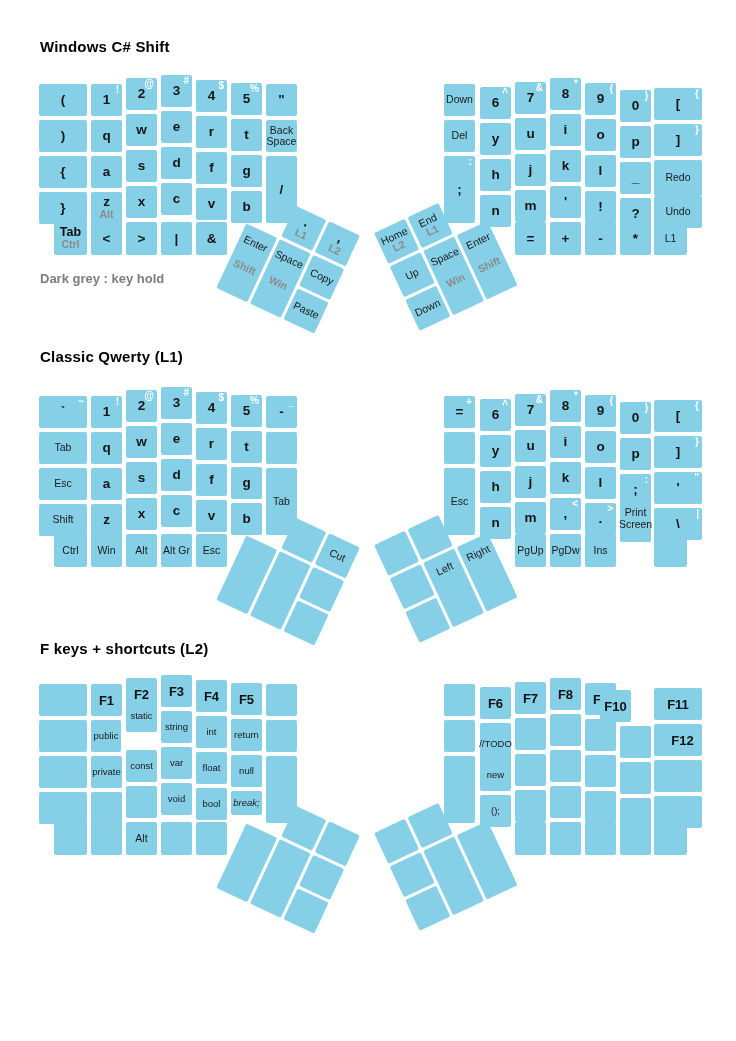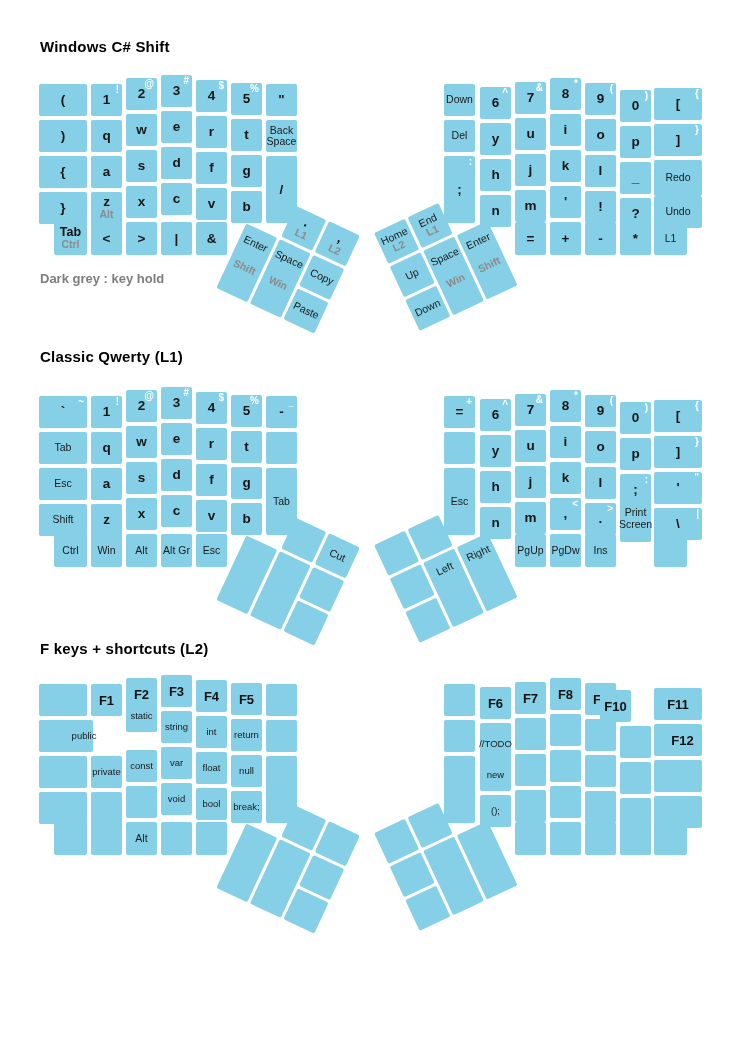--- a/index.html
+++ b/index.html
@@ -515,21 +515,21 @@
           <span class="main word">Right</span>
         </div>
       </div>
       <div class="key" style="left: 39px; top: 684px; width: 48px; height: 32px;"></div>
       <div class="key" style="left: 39px; top: 720px; width: 48px; height: 32px;"></div>
       <div class="key" style="left: 39px; top: 756px; width: 48px; height: 32px;"></div>
       <div class="key" style="left: 39px; top: 792px; width: 48px; height: 32px;"></div>
       <div class="key" style="left: 91px; top: 684px; width: 31px; height: 32px;">
         <span class="main fn">F1</span>
       </div>
-      <div class="key" style="left: 75px; top: 720px; width: 18px; height: 32px;">
+      <div class="key" style="left: 91px; top: 720px; width: 30px; height: 32px;">
         <span class="main kw">public</span>
       </div>
       <div class="key" style="left: 91px; top: 756px; width: 31px; height: 32px;">
         <span class="main kw">private</span>
       </div>
       <div class="key" style="left: 91px; top: 792px; width: 31px; height: 32px;"></div>
       <div class="key" style="left: 126px; top: 678px; width: 31px; height: 32px;">
         <span class="main fn">F2</span>
       </div>
       <div class="key" style="left: 126px; top: 700px; width: 31px; height: 32px;">
@@ -565,21 +565,21 @@
       </div>
       <div class="key" style="left: 231px; top: 683px; width: 31px; height: 32px;">
         <span class="main fn">F5</span>
       </div>
       <div class="key" style="left: 231px; top: 719px; width: 31px; height: 32px;">
         <span class="main kw">return</span>
       </div>
       <div class="key" style="left: 231px; top: 755px; width: 31px; height: 32px;">
         <span class="main kw">null</span>
       </div>
-      <div class="key" style="left: 231px; top: 791px; width: 31px; height: 32px;">
+      <div class="key" style="left: 231px; top: 791px; width: 31px; height: 24px; font-style: italic;">
         <span class="main kw">break;</span>
       </div>
       <div class="key" style="left: 266px; top: 684px; width: 31px; height: 32px;"></div>
       <div class="key" style="left: 266px; top: 720px; width: 31px; height: 32px;"></div>
       <div class="key tall" style="left: 266px; top: 756px; width: 31px; height: 67px;"></div>
       <div class="key" style="left: 54px; top: 822px; width: 33px; height: 33px;"></div>
       <div class="key" style="left: 91px; top: 822px; width: 31px; height: 33px;"></div>
       <div class="key" style="left: 126px; top: 822px; width: 31px; height: 33px;">
         <span class="main word">Alt</span>
       </div>

